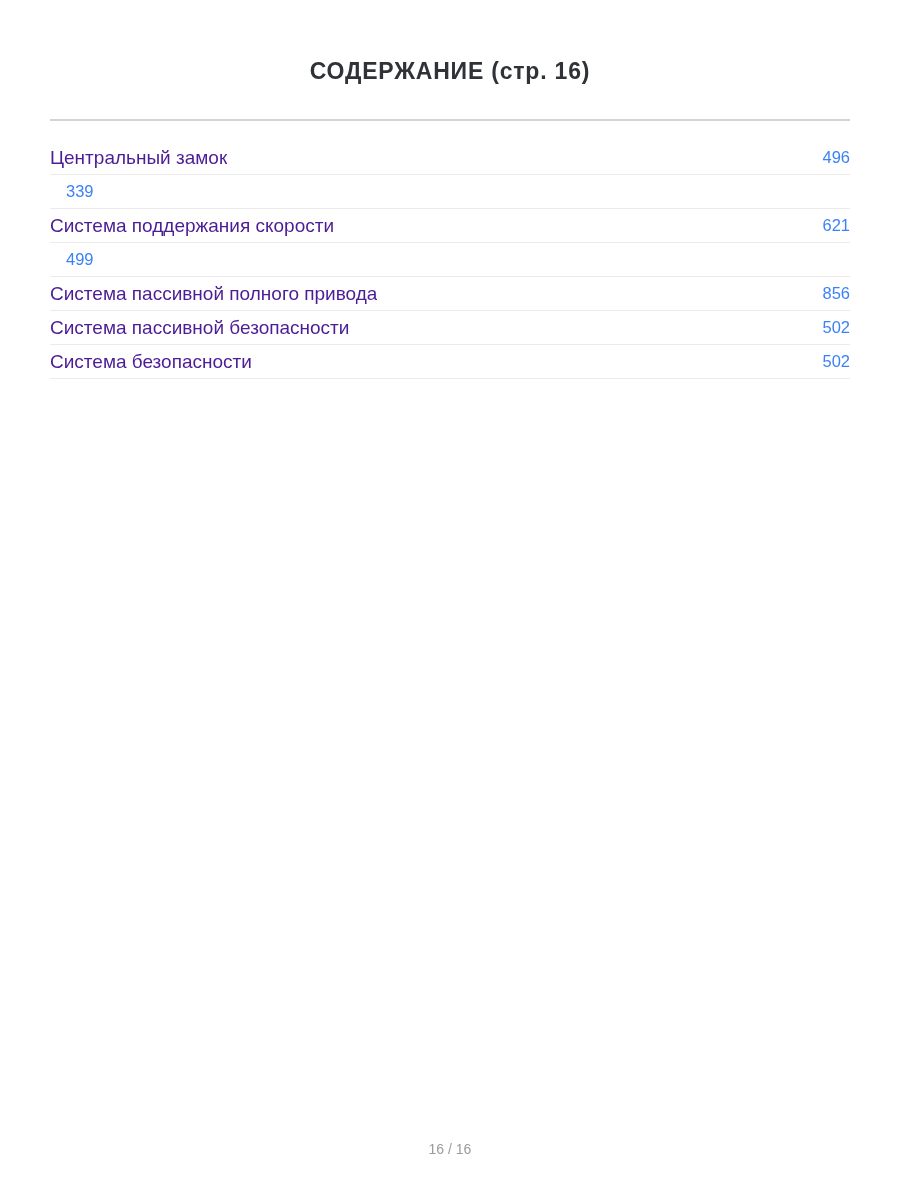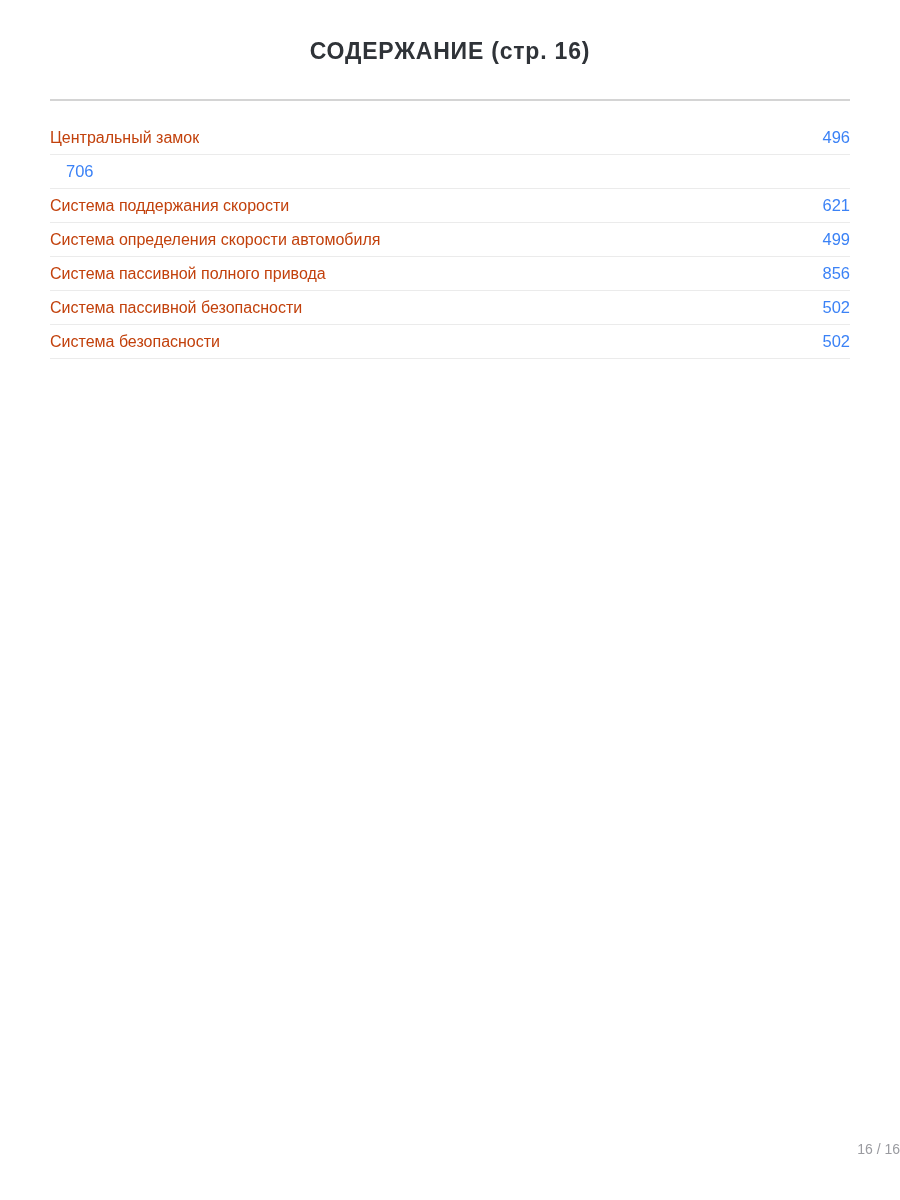--- a/index.html
+++ b/index.html
@@ -7,20 +7,21 @@
   .page {
     position: relative;
     width: 900px;
     height: 1200px;
     background: #ffffff;
     font-family: "Liberation Sans", "DejaVu Sans", sans-serif;
     overflow: hidden;
   }
   .content {
     padding: 36px 50px 0 50px;
+    margin-top: 20px;
   }
   .page-title {
     text-align: center;
     font-size: 23px;
     line-height: 30px;
     font-weight: 700;
     letter-spacing: 0.8px;
     color: #2f3338;
   }
   .top-divider {
@@ -34,37 +35,37 @@
   }
   .toc-row {
     display: flex;
     align-items: center;
     justify-content: space-between;
     height: 34px;
     border-bottom: 1px solid #ebebeb;
     cursor: pointer;
   }
   .toc-title {
-    font-size: 16px;
-    color: #c2410c;
+    font-size: 19px;
+    color: #4c1d95;
     white-space: nowrap;
     overflow: hidden;
   }
   .toc-page {
     font-size: 16.5px;
     color: #3b82f6;
     padding-left: 16px;
     white-space: nowrap;
   }
   .footer {
     position: absolute;
     left: 0;
     right: 0;
     top: 1141px;
-    text-align: right;
+    text-align: center;
     font-size: 14px;
     color: #9a9ba0;
   }
 </style>
 </head>
 <body>
 
 <div class="page">
   <div class="content">
 
@@ -73,30 +74,29 @@
     <hr class="top-divider">
 
     <div class="toc-list">
 
       <div class="toc-row">
         <span class="toc-title">Центральный замок</span>
         <span class="toc-page">496</span>
       </div>
 
       <div class="toc-row">
-        <span class="toc-page">706</span>
+        <span class="toc-page">339</span>
       </div>
 
       <div class="toc-row">
         <span class="toc-title">Система поддержания скорости</span>
         <span class="toc-page">621</span>
       </div>
 
       <div class="toc-row">
-        <span class="toc-title">Система определения скорости автомобиля</span>
         <span class="toc-page">499</span>
       </div>
 
 
       <div class="toc-row">
         <span class="toc-title">Система пассивной полного привода</span>
         <span class="toc-page">856</span>
       </div>
 
       <div class="toc-row">

